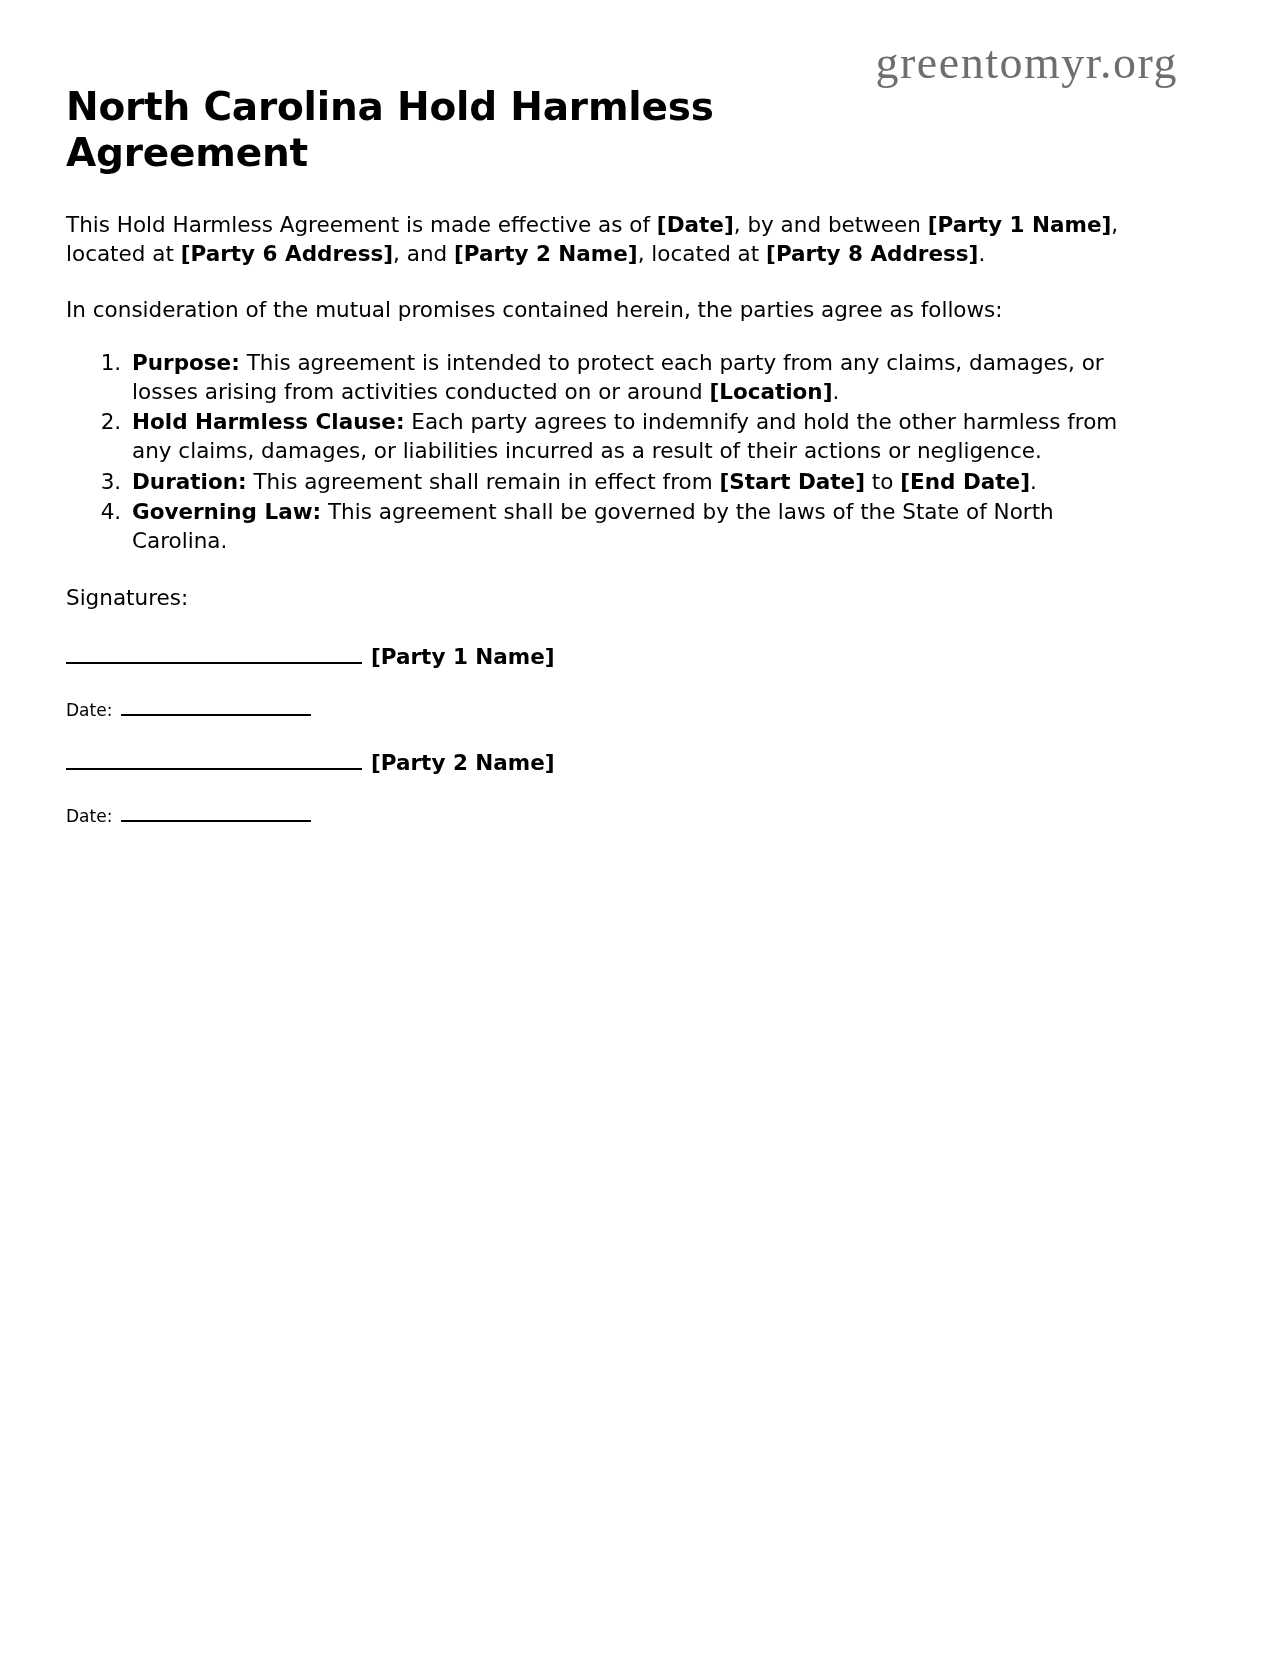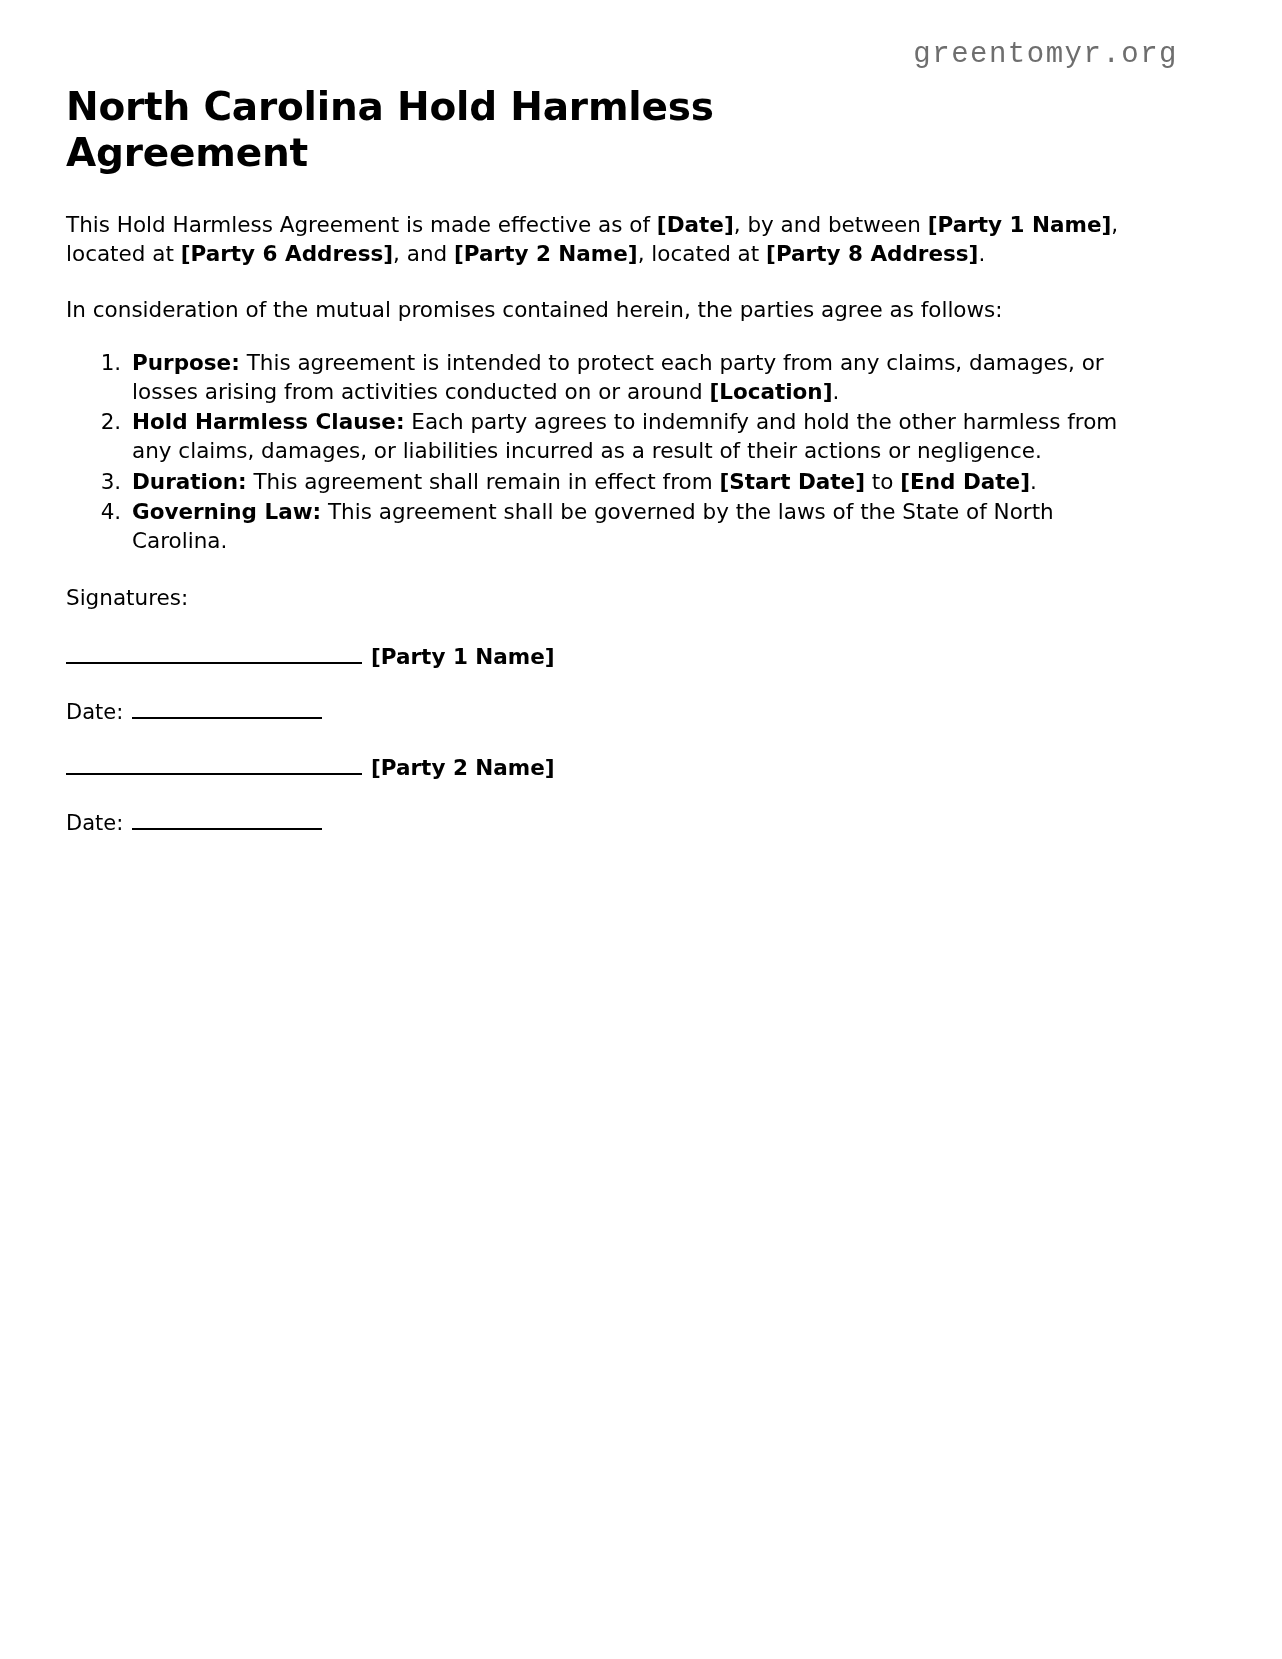--- a/index.html
+++ b/index.html
@@ -22,22 +22,22 @@
     width: 1282px;
     height: 1659px;
     box-sizing: border-box;
   }
 
   
   .watermark {
     position: absolute;
     top: 40px;
     right: 104px;
-    font-family: Liberation Mono, monospace;
-    font-size: 29px;
+    font-family: Liberation Serif, serif;
+    font-size: 46px;
     letter-spacing: 1.5px;
     color: #6e6e6e;
     white-space: nowrap;
     line-height: 1;
   }
 
   
   .content {
     position: absolute;
     left: 66px;
@@ -102,21 +102,21 @@
     height: 1px;
     margin-right: 9px;
   }
   .sig-name {
     font-weight: bold;
   }
 
   .date-row {
     display: flex;
     align-items: baseline;
-    font-size: 21px;
+    font-size: 17px;
     line-height: 1.3;
     margin: 0 0 28px 0;
   }
   .date-word {
     margin-right: 9px;
   }
   .date-rule {
     display: inline-block;
     width: 190px;
     border-bottom: 2px solid #000;

